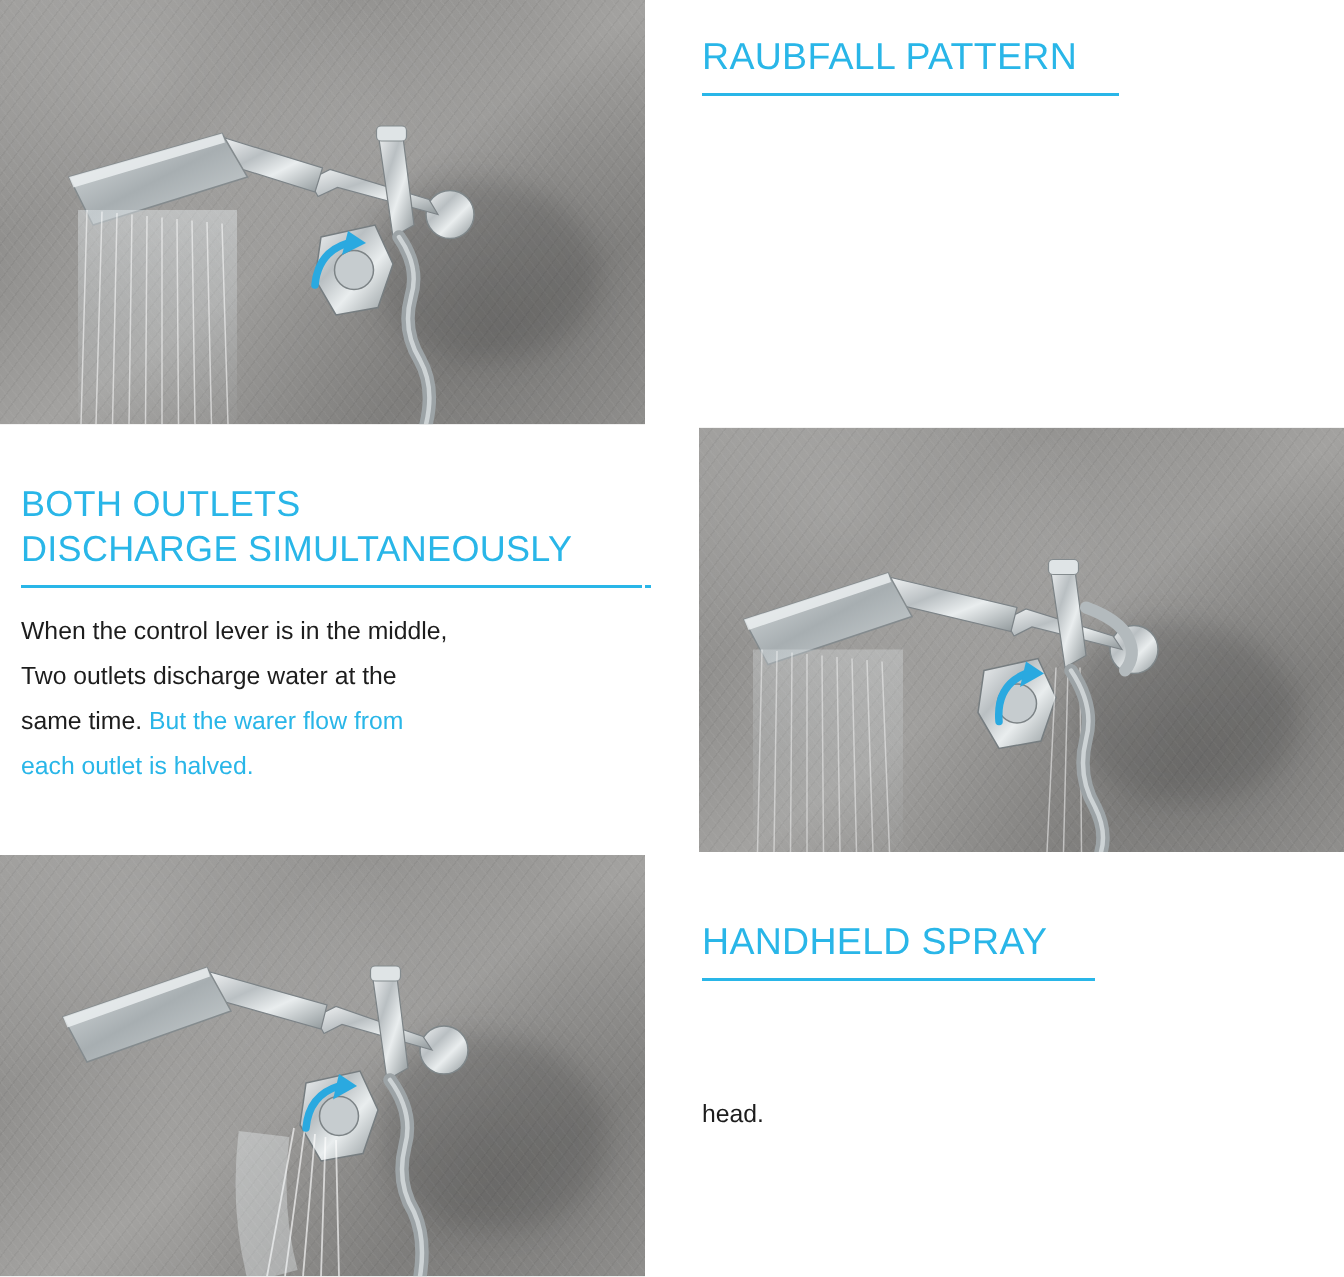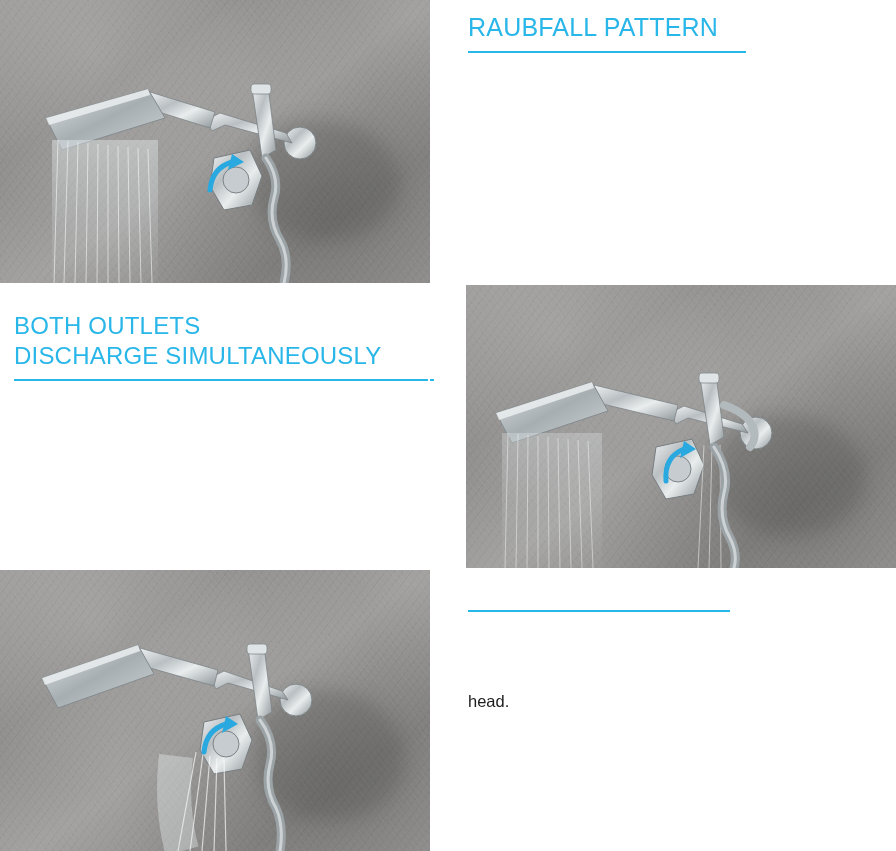--- a/index.html
+++ b/index.html
@@ -37,20 +37,21 @@
     position: relative;
     overflow: hidden;
     flex: 0 0 430px;
   }
   .cell-txt {
     flex: 1 1 auto;
     height: 100%;
     position: relative;
     background: #ffffff;
     box-sizing: border-box;
+    margin-top: 11px;
   }
   .row-1 .cell-txt { padding: 12px 26px 0 38px; }
   .row-2 .cell-txt { padding: 26px 20px 0 14px; }
   .row-3 .cell-txt { padding: 32px 24px 0 38px; }
 
   
   .heading {
     color: #29b6e8;
     font-size: 25px;
     line-height: 31px;
@@ -199,20 +200,26 @@
       <h2 class="heading">RAUBFALL PATTERN</h2>
       <div class="hrule w1"></div>
     </div>
   </div>
 
   <div class="row row-2">
     <div class="cell-txt">
       <h2 class="heading small">BOTH OUTLETS
 DISCHARGE SIMULTANEOUSLY</h2>
       <div class="hrule w2"></div>
+      <p class="body-text">
+        <span>When the control lever is in the middle,</span><br>
+        <span>Two outlets discharge water at the</span><br>
+        <span>same time. </span><span class="accent">But the warer flow from</span><br>
+        <span class="accent">each outlet is halved.</span>
+      </p>
     </div>
     <div class="cell-img">
       <div class="wall"></div>
       <div class="shadow-blob" style="left:250px; top:130px; width:150px; height:120px;"></div>
       <svg class="img-svg" viewBox="0 0 430 283" preserveAspectRatio="none">
         <defs>
           <linearGradient id="chrome2" x1="0" y1="0" x2="1" y2="1">
             <stop offset="0%" stop-color="#f2f4f5"></stop>
             <stop offset="35%" stop-color="#b9bfc2"></stop>
             <stop offset="60%" stop-color="#e9edee"></stop>
@@ -300,20 +307,21 @@
           <line x1="224" y1="190" x2="226" y2="281"></line>
         </g>
         <path d="M176 186 q-6 50 6 95" stroke="rgba(240,246,249,0.35)" stroke-width="34" fill="none"></path>
         <path d="M260 150 q16 22 10 44 q-6 24 6 44 q8 18 4 43" stroke="#9ca3a6" stroke-width="9" fill="none" stroke-linecap="round"></path>
         <path d="M260 150 q16 22 10 44 q-6 24 6 44 q8 18 4 43" stroke="#e2e7e9" stroke-width="3" fill="none" stroke-linecap="round" opacity="0.7"></path>
         <path d="M204 182 q2 -22 22 -28" stroke="#2aa9e0" stroke-width="5" fill="none" stroke-linecap="round"></path>
         <polygon points="226,146 238,154 222,163" fill="#2aa9e0"></polygon>
       </svg>
     </div>
     <div class="cell-txt">
+      <h2 class="heading">HANDHELD SPRAY</h2>
       <div class="hrule w3"></div>
       <p class="body-text">
         <br>
         <br>
         <span>head.</span>
       </p>
     </div>
   </div>
 
   <div class="sep-h hline-283"></div>

